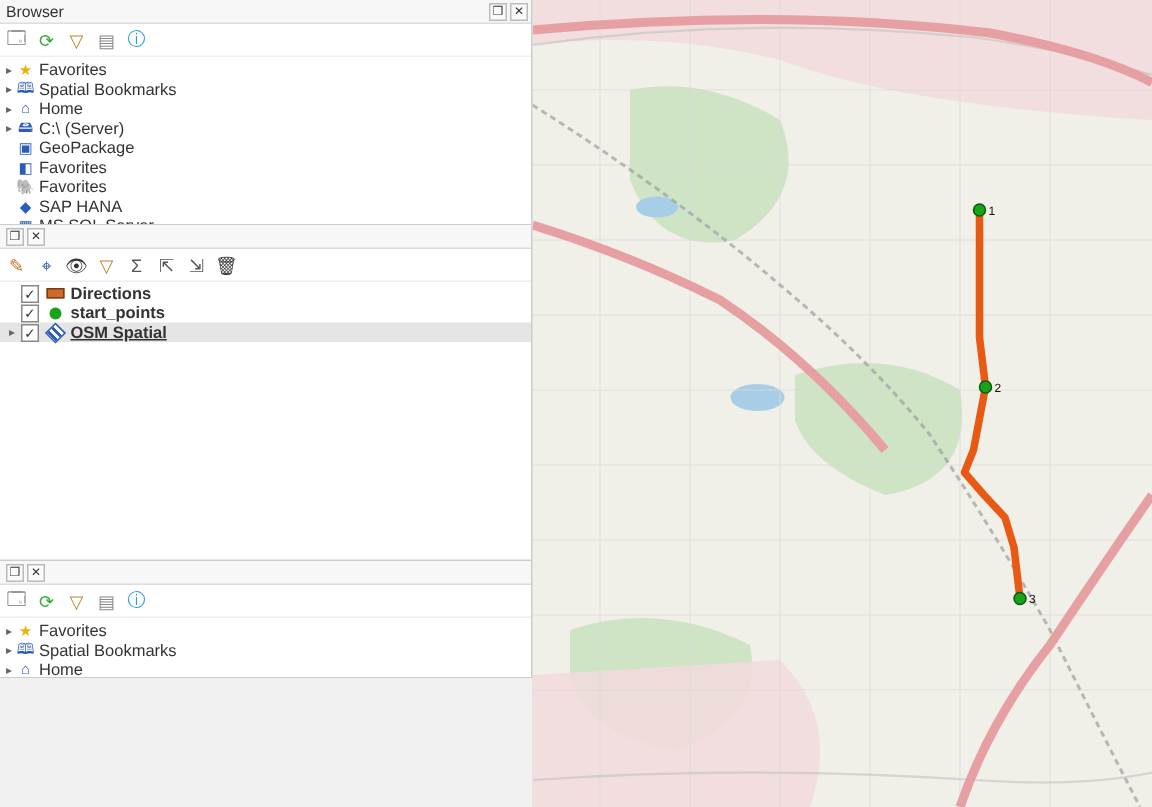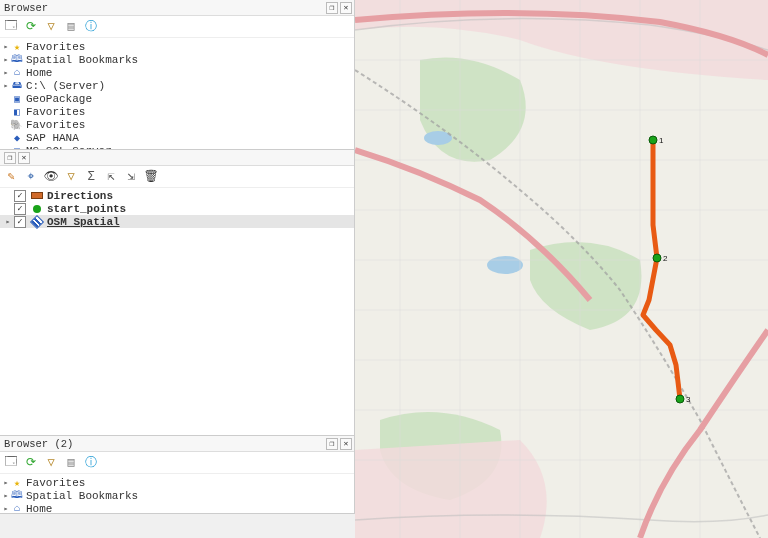--- a/index.html
+++ b/index.html
@@ -1,17 +1,17 @@
 <!DOCTYPE html>
 <html><head>
 <meta charset="utf-8">
 <style>
 * { box-sizing: border-box; margin: 0; padding: 0; }
 body { font-family: "Segoe UI", Tahoma, sans-serif; font-size: 11px; color: #333; width: 768px; height: 538px; display: flex; overflow: hidden; background: #f0f0f0; }
-.left-col { width: 355px; height: 514px; display: flex; flex-direction: column; background: #fff; border-right: 1px solid #ccc; font-family: Liberation Mono, monospace; }
+.left-col { width: 355px; height: 452px; display: flex; flex-direction: column; background: #fff; border-right: 1px solid #ccc; }
 .panel { border-bottom: 1px solid #ccc; display: flex; flex-direction: column; overflow: hidden; }
 .panel.browser1 { flex: 0 0 150px; }
 .panel.layers { flex: 1 1 auto; min-height: 120px; }
 .panel.browser2 { flex: 0 0 78px; }
 .panel-header { display: flex; align-items: center; height: 16px; background: #f7f7f7; border-bottom: 1px solid #ddd; padding: 0 2px; font-size: 10.5px; }
 .panel-title { flex: 1; padding-left: 2px; }
 .hdr-btn { width: 12px; height: 12px; border: 1px solid #bbb; margin-left: 2px; display: inline-flex; align-items: center; justify-content: center; font-size: 8px; cursor: pointer; background: #fafafa; line-height: 1; }
 .toolbar { display: flex; align-items: center; height: 22px; padding: 2px 4px; gap: 6px; background: #fff; border-bottom: 1px solid #eee; }
 .tb-icon { width: 14px; height: 14px; display: inline-flex; align-items: center; justify-content: center; font-size: 12px; cursor: pointer; }
 .tree { overflow-y: auto; flex: 1; padding: 2px 0; background: #fff; }
@@ -157,21 +157,20 @@
               <span class="sym-diamond"></span>
             </span>
             <span class="layer-label underline">OSM Spatial</span>
           </div>
         </div>
     </div>
   </div>
 
   <div class="panel browser2">
     <div class="panel-header">
-      <span class="panel-title">Browser (2)</span>
       <span class="hdr-btn">❐</span>
       <span class="hdr-btn">✕</span>
     </div>
     <div class="toolbar">
       <span class="tb-icon">🗔</span>
       <span class="tb-icon c-refresh">⟳</span>
       <span class="tb-icon c-filter">▽</span>
       <span class="tb-icon c-db">▤</span>
       <span class="tb-icon c-info">ⓘ</span>
     </div>

